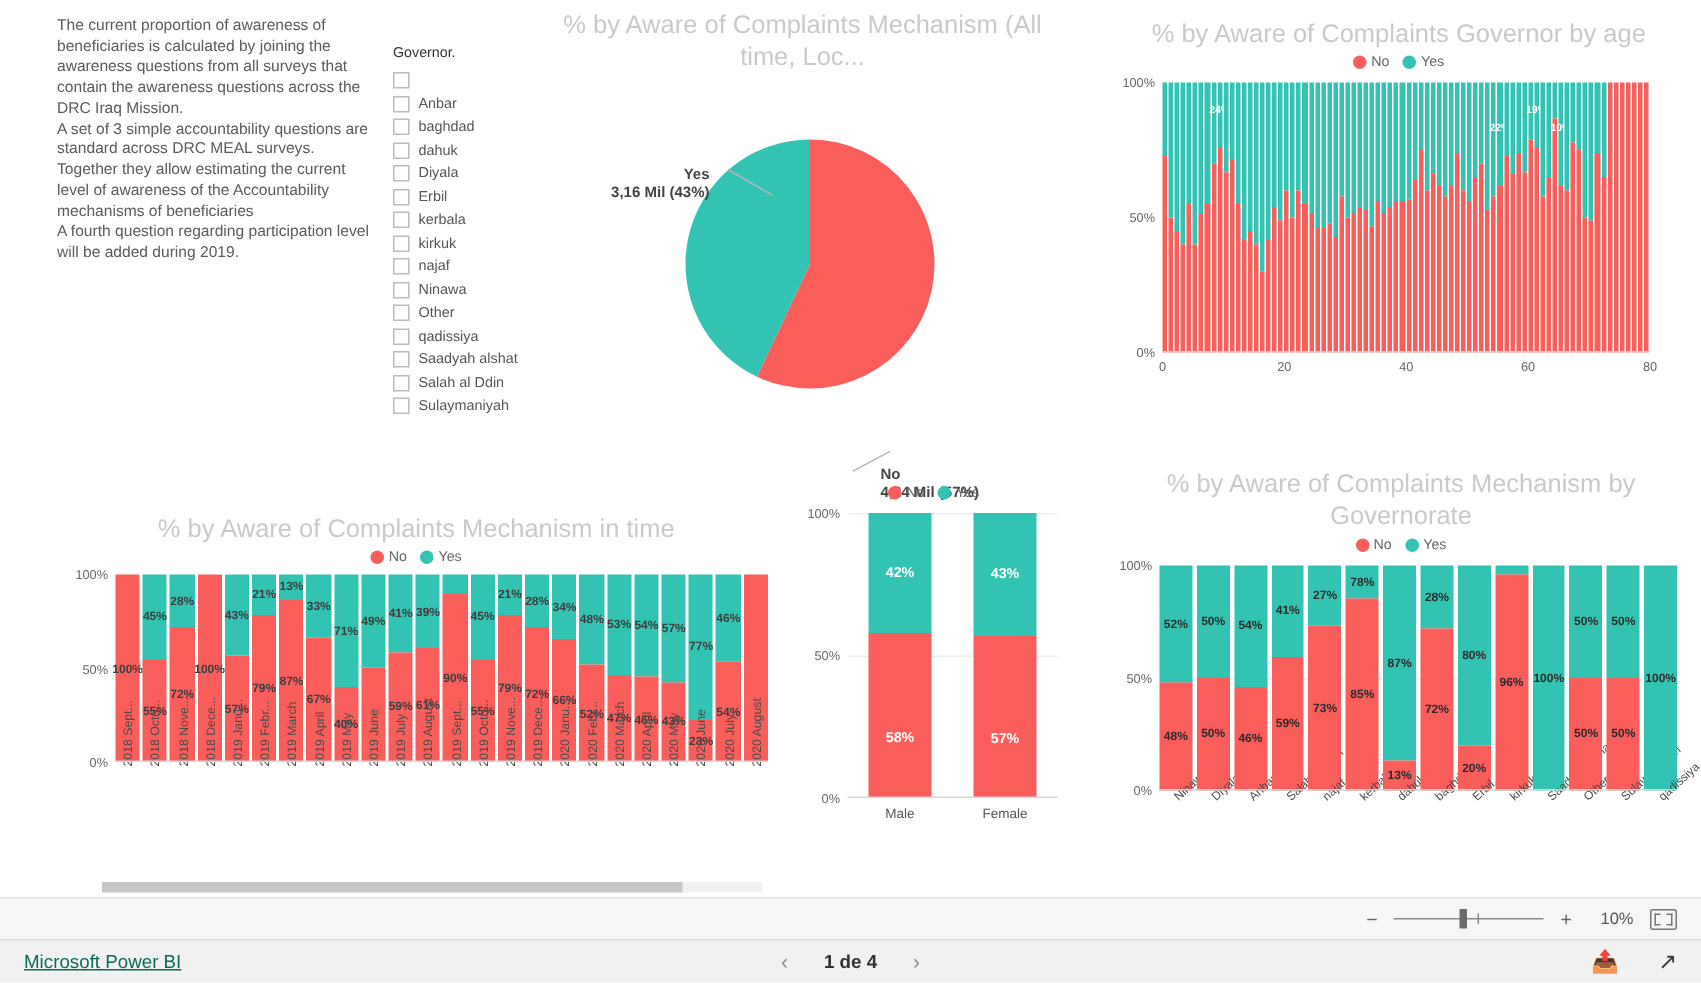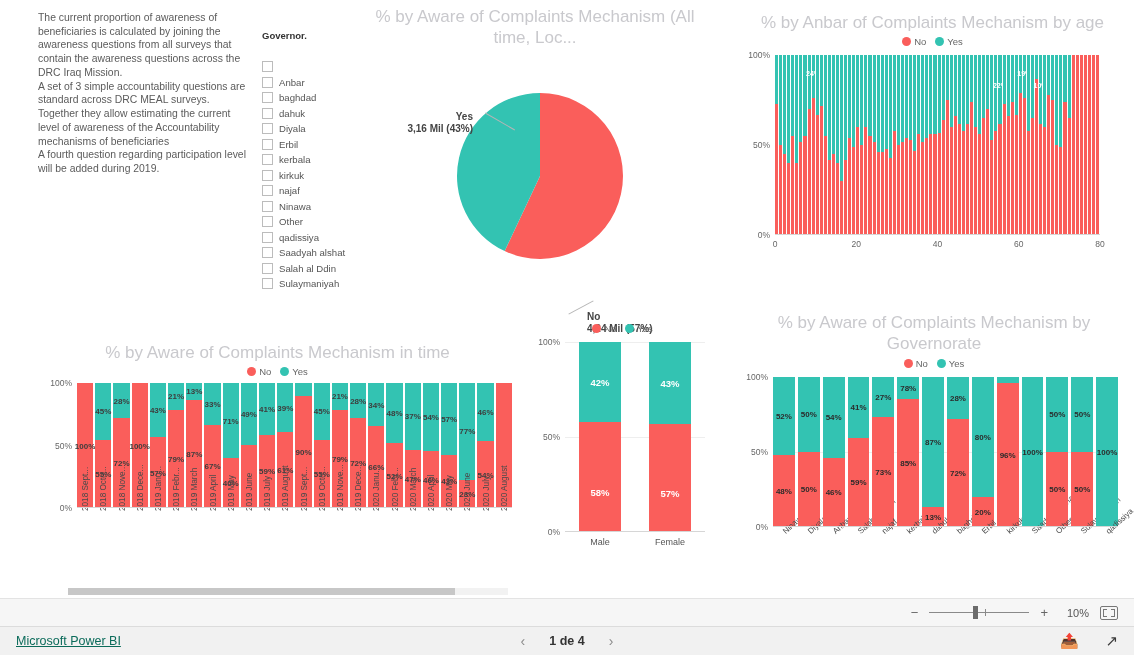--- a/index.html
+++ b/index.html
@@ -36,21 +36,21 @@
     font-size: 26px; color: #4a4a4a; font-weight: 300;
     line-height: 1.18; letter-spacing: .1px;
   }
   #page-desc {
     margin-top: 5px; font-size: 10.4px; color: #5b5b5b;
     line-height: 1.32; white-space: pre-line;
   }
 
   
   #slicer { position: absolute; left: 262px; top: 30px; width: 95px; }
-  #slicer-title { font-size: 9.5px; color: #333; font-weight: 700; margin-bottom: 18px; }
+  #slicer-title { font-size: 9.5px; color: #333; font-weight: 400; margin-bottom: 5px; }
   .slicer-row { display: flex; align-items: center; gap: 6px; height: 15.5px; }
   .slicer-box {
     width: 9px; height: 9px; border: 1px solid #bcbcbc;
     background: #fff; flex: none;
   }
   .slicer-text { font-size: 9.6px; color: #555; white-space: nowrap; }
 
   
   #pie-visual { position: absolute; left: 355px; top: 6px; width: 360px; height: 300px; }
   #pie-wrap { position: relative; width: 360px; height: 268px; }
@@ -246,21 +246,21 @@
         <div>3,16 Mil (43%)</div>
       </div>
       <div class="pie-callout" id="pie-label-no">
         <div>No</div>
         <div>4,24 Mil (57%)</div>
       </div>
     </div>
   </div>
 
   <div id="age-visual">
-    <div class="chart-title">% by Anbar of Complaints Mechanism by age</div>
+    <div class="chart-title">% by Aware of Complaints Governor by age</div>
     <div class="legend">
       <span class="legend-item">
         <span class="legend-dot" style="background: rgb(250, 94, 91);"></span>
         <span class="legend-label">No</span>
       </span>
       <span class="legend-item">
         <span class="legend-dot" style="background: rgb(51, 195, 178);"></span>
         <span class="legend-label">Yes</span>
       </span>
     </div>
@@ -740,21 +740,21 @@
           <div class="tbar">
             <div style="height: 48%; background: rgb(51, 195, 178);"></div>
             <div style="height: 52%; background: rgb(250, 94, 91);"></div>
             <span class="tlabel" style="bottom: 76%; transform: translate(-50%, 50%);">48%</span>
             <span class="tlabel" style="bottom: 26%; transform: translate(-50%, 50%);">52%</span>
             <span class="tdate">2020 Febr...</span>
           </div>
           <div class="tbar">
             <div style="height: 53%; background: rgb(51, 195, 178);"></div>
             <div style="height: 47%; background: rgb(250, 94, 91);"></div>
-            <span class="tlabel" style="bottom: 73.5%; transform: translate(-50%, 50%);">37%</span>
+            <span class="tlabel" style="bottom: 73.5%; transform: translate(-50%, 50%);">53%</span>
             <span class="tlabel" style="bottom: 23.5%; transform: translate(-50%, 50%);">47%</span>
             <span class="tdate">2020 March</span>
           </div>
           <div class="tbar">
             <div style="height: 54%; background: rgb(51, 195, 178);"></div>
             <div style="height: 46%; background: rgb(250, 94, 91);"></div>
             <span class="tlabel" style="bottom: 73%; transform: translate(-50%, 50%);">54%</span>
             <span class="tlabel" style="bottom: 23%; transform: translate(-50%, 50%);">46%</span>
             <span class="tdate">2020 April</span>
           </div>

